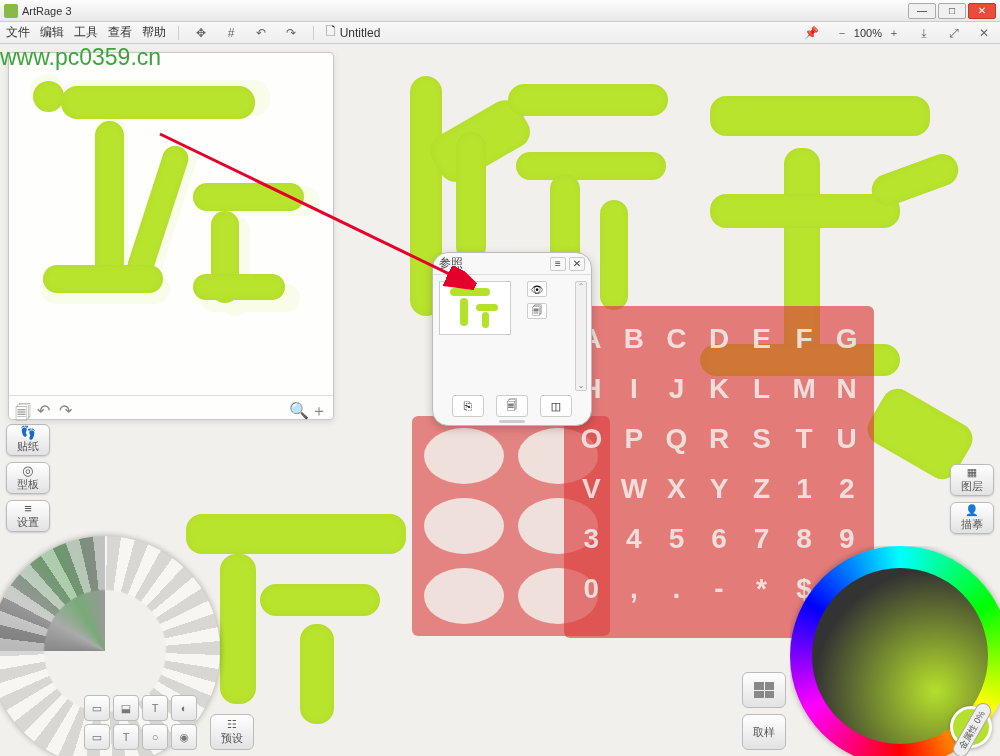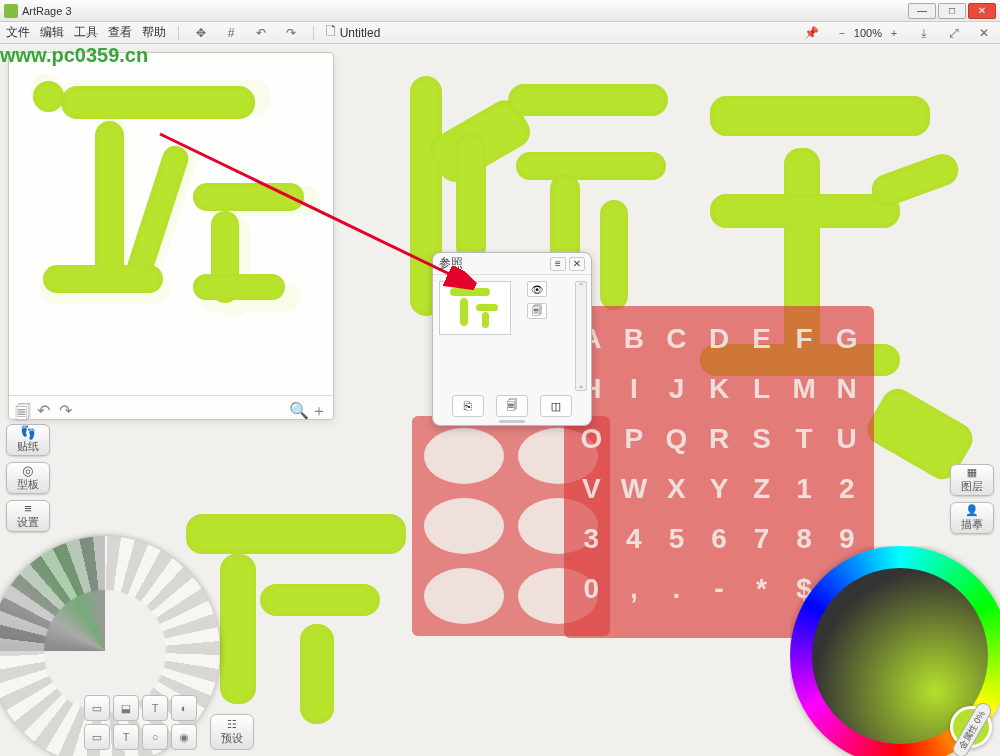--- a/index.html
+++ b/index.html
@@ -17,34 +17,34 @@
 .menubar .doc-name { display: flex; align-items: center; gap: 4px; }
 .menubar .spacer { flex: 1; }
 .menubar .zoom { display: flex; align-items: center; gap: 2px; font-size: 11px; }
 
 .canvas-area { position: absolute; top: 44px; left: 0; right: 0; bottom: 0; background: #f2f0ec; }
 
 
 .watermark { position: absolute; top: 0; left: 0; font-size: 28px; font-weight: bold; pointer-events: none; z-index: 50; }
 .wm-cn { color: #2a7fd4; letter-spacing: 2px; text-shadow: 1px 1px 0 #fff; }
 .wm-cn span.o { color: #f90; }
-.wm-url { color: #3aa53a; font-size: 20px; font-weight: bold; }
+.wm-url { color: #3aa53a; font-size: 23px; font-weight: normal; }
 
 
 .stroke { position: absolute; background: #b5e02c; border-radius: 16px; filter: brightness(1.02); box-shadow: inset 0 0 8px rgba(0,0,0,.05); }
 
 
 .ref-panel { position: absolute; top: 8px; left: 8px; width: 326px; height: 368px; background: rgba(255,255,255,.9); border: 1px solid #c8c8c8; border-radius: 4px; box-shadow: 0 2px 6px rgba(0,0,0,.1); z-index: 30; }
 .ref-panel .ref-content { position: absolute; top: 0; left: 0; right: 0; bottom: 28px; overflow: hidden; }
 .ref-panel .ref-footer { position: absolute; bottom: 0; left: 0; right: 0; height: 24px; display: flex; align-items: center; padding: 0 6px; gap: 6px; border-top: 1px solid #ddd; }
 .ref-footer .ic { width: 16px; height: 14px; color: #888; }
 .ref-footer .sp { flex: 1; }
 
 
-.float-panel { position: absolute; top: 208px; left: 432px; width: 160px; height: 174px; background: #f8f8f8; border: 1px solid #bbb; border-radius: 8px; box-shadow: 0 3px 10px rgba(0,0,0,.2); z-index: 40; }
+.float-panel { position: absolute; top: 208px; left: 432px; width: 160px; height: 174px; background: #f8f8f8; border: 1px solid #bbb; border-radius: 16px; box-shadow: 0 3px 10px rgba(0,0,0,.2); z-index: 40; }
 .float-panel .fp-head { height: 22px; display: flex; align-items: center; padding: 0 6px; border-bottom: 1px solid #ddd; font-size: 12px; color: #444; }
 .float-panel .fp-head .sp { flex: 1; }
 .float-panel .fp-head .hb { width: 16px; height: 14px; border: 1px solid #ccc; border-radius: 2px; margin-left: 3px; display: flex; align-items: center; justify-content: center; font-size: 10px; }
 .float-panel .fp-body { padding: 6px; display: flex; gap: 6px; }
 .float-panel .thumb { width: 72px; height: 54px; border: 1px solid #ccc; background: #fff; position: relative; }
 .float-panel .thumb .mini-stroke { position: absolute; background: #b5e02c; border-radius: 4px; }
 .float-panel .side-icons { display: flex; flex-direction: column; gap: 6px; margin-left: 10px; }
 .float-panel .side-icons .si { width: 20px; height: 16px; border: 1px solid #ccc; border-radius: 2px; background: #fff; display: flex; align-items: center; justify-content: center; font-size: 10px; }
 .float-panel .scroll { position: absolute; right: 4px; top: 28px; bottom: 34px; width: 12px; border: 1px solid #ccc; background: #f0f0f0; border-radius: 2px; display: flex; flex-direction: column; justify-content: space-between; font-size: 8px; color: #888; }
 .float-panel .fp-foot { position: absolute; bottom: 8px; left: 0; right: 0; display: flex; justify-content: center; gap: 12px; }
@@ -319,14 +319,27 @@
   <div class="preset-btn">
       <div>☷</div>
       <span>预设</span>
     </div>
 
   <div class="color-quadrant">
       <div class="inner"></div>
     </div>
   <div class="color-swatch"></div>
   <div class="metal-label">金属性 0%</div>
+  <div class="sample-btns">
+    <div class="sb">
+        <div class="grid4">
+          <div></div>
+          <div></div>
+          <div></div>
+          <div></div>
+        </div>
+      </div>
+    <div class="sb">
+        <span>取样</span>
+      </div>
+  </div>
 
 </div>
 
 </body></html>

